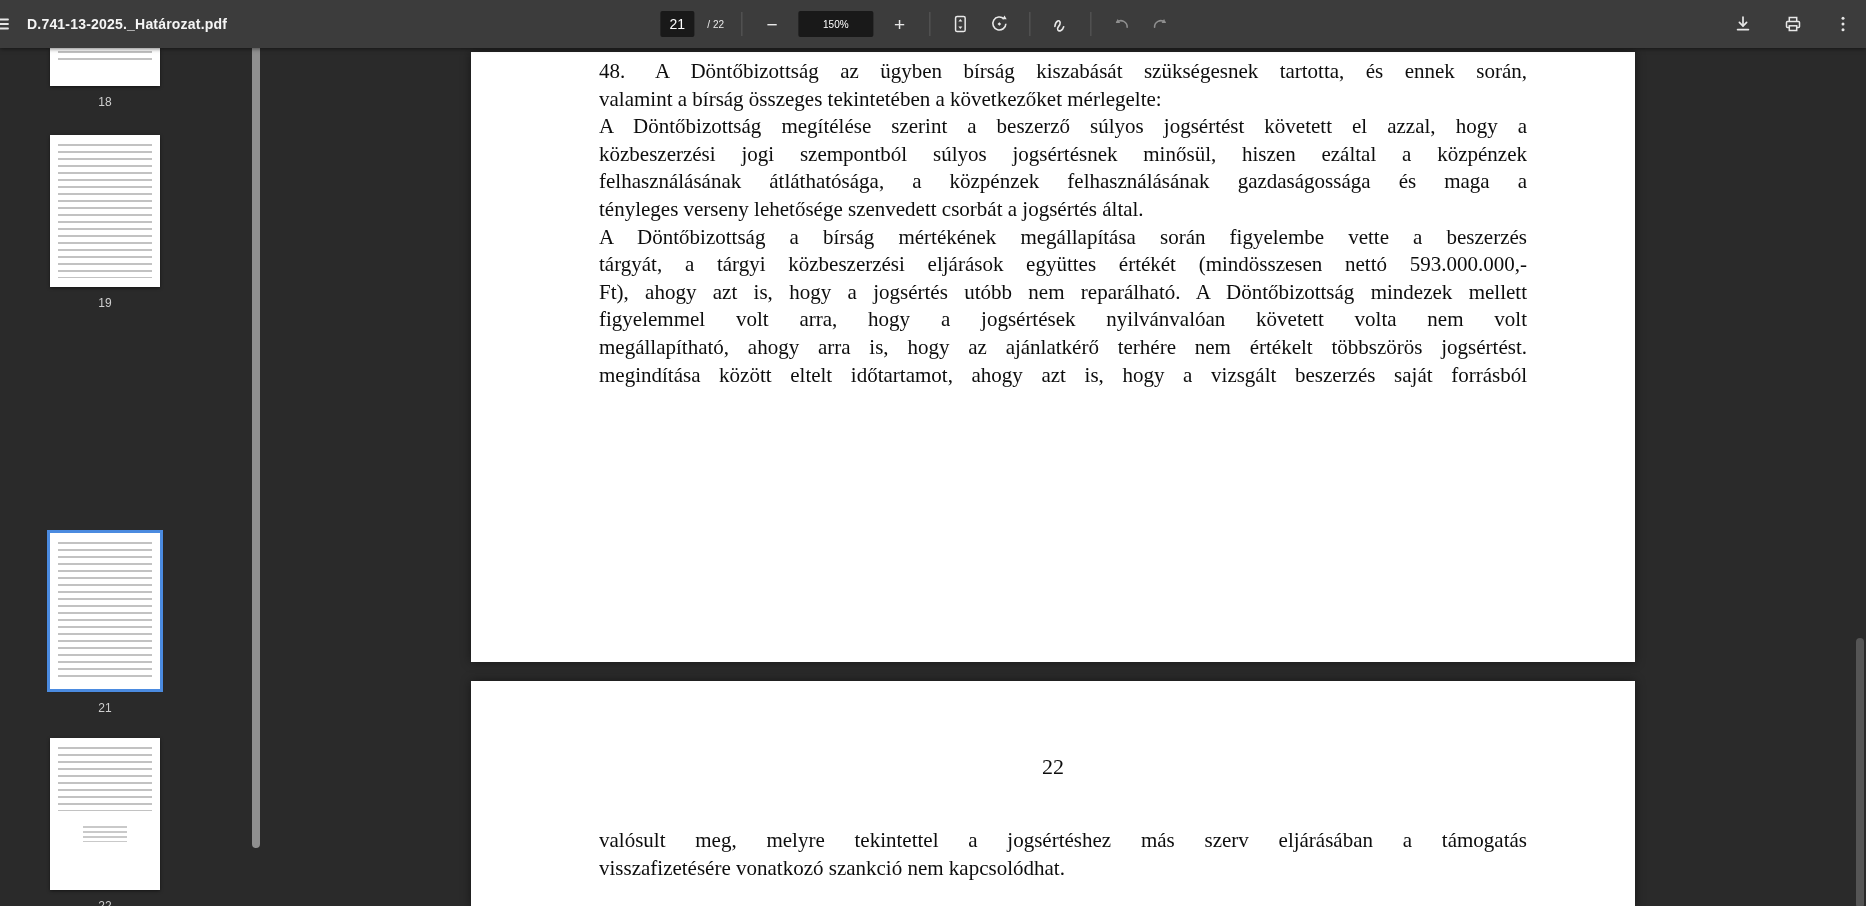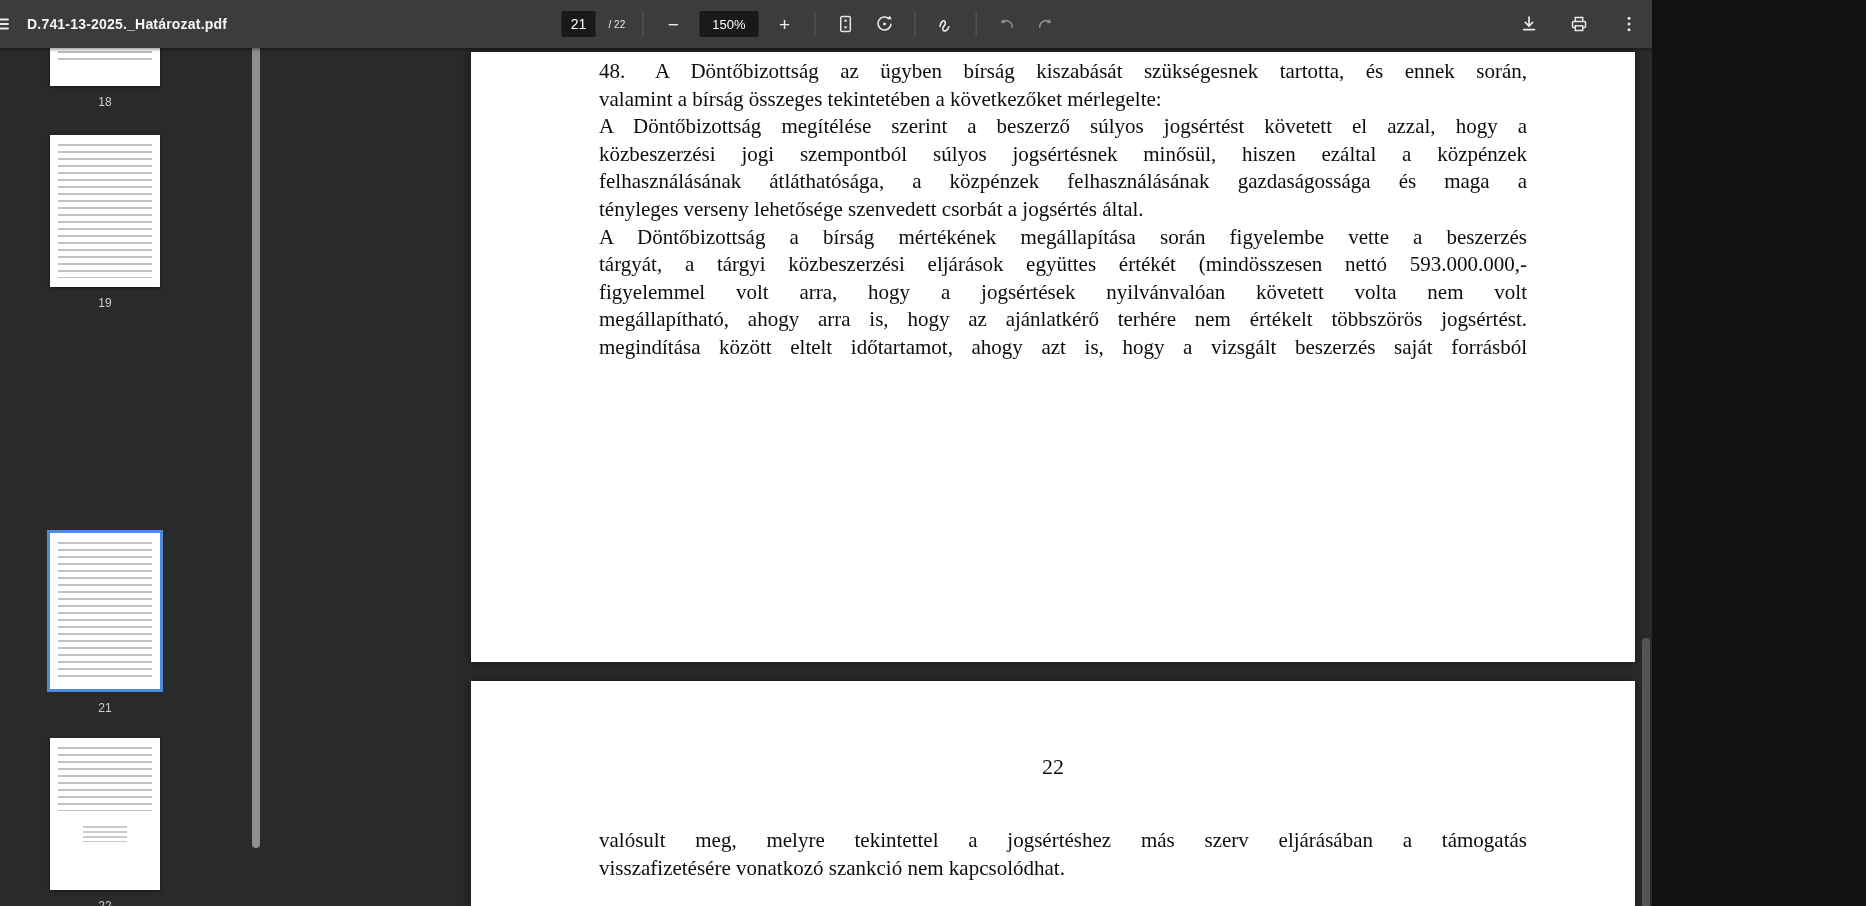--- a/index.html
+++ b/index.html
@@ -2,42 +2,42 @@
 <html style="--toolbar-bg: #3c3c3c; --canvas-bg: #2a2a2a; --box-bg: #191919; --accent: #4b8be0; --page-bg: #ffffff; --tb-text: #f1f1f1; --muted: #8f8f8f; --thumb-label: #cfcfcf;"><head>
 <meta charset="utf-8">
 <style>
   :root{
     --toolbar-bg:#3c3c3c; --canvas-bg:#2a2a2a; --box-bg:#191919;
     --accent:#4b8be0; --page-bg:#ffffff; --tb-text:#f1f1f1;
     --muted:#8f8f8f; --thumb-label:#cfcfcf; --divider:#5c5c5c;
   }
   *{margin:0;padding:0;box-sizing:border-box;}
   html,body{background:#111;}
-  #app{position:relative;width:1652px;height:906px;overflow:hidden;
+  #app{position:relative;width:1866px;height:906px;overflow:hidden;
        background:var(--canvas-bg);font-family:"Liberation Sans",sans-serif;}
 
   
   .toolbar{position:absolute;left:0;top:0;width:100%;height:48px;
            background:var(--toolbar-bg);color:var(--tb-text);
            box-shadow:0 1px 4px rgba(0,0,0,.5);z-index:30;}
   .tb-left{position:absolute;left:0;top:0;height:48px;display:flex;align-items:center;}
   .menu-btn{width:20px;height:48px;display:flex;align-items:center;margin-left:-9px;}
   .menu-btn svg{display:block;}
   .doc-title{margin-left:16px;font-size:14px;letter-spacing:.2px;font-weight:600;color:#f5f5f5;}
   .tb-center{position:absolute;left:calc(50% - 16px);top:0;height:48px;
              transform:translateX(-50%);display:flex;align-items:center;gap:13px;}
   .page-input{width:34px;height:26px;background:var(--box-bg);border:none;outline:none;
               color:#fff;text-align:center;font-size:14px;font-family:"Liberation Sans",sans-serif;border-radius:2px;}
   .page-total{font-size:10px;color:#eaeaea;text-align:right;}
   .vdiv{width:1px;height:24px;background:var(--divider);margin:0 4px;}
   .tb-btn{height:32px;min-width:26px;display:flex;align-items:center;justify-content:center;
           background:transparent;border:none;color:#e8e8e8;cursor:default;}
   .glyph-btn{font-size:19px;line-height:1;}
-  .zoom-box{height:26px;padding:0 13px;background:var(--box-bg);border-radius:2px;
-            display:flex;align-items:center;font-size:13px;color:#fff;}
+  .zoom-box{height:26px;padding:0 25px;background:var(--box-bg);border-radius:2px;
+            display:flex;align-items:center;font-size:10px;color:#fff;}
   .tb-btn svg{display:block;}
   .tb-right{position:absolute;right:10px;top:0;height:48px;display:flex;align-items:center;gap:24px;}
 
   
   .thumb-rail{position:absolute;left:0;top:48px;width:265px;height:858px;}
   .titem{position:absolute;left:47px;width:116px;}
   .titem .box{position:relative;width:110px;margin:0 auto;background:var(--page-bg);
               overflow:hidden;box-shadow:0 1px 3px rgba(0,0,0,.5);}
   .titem .mock{position:absolute;left:8px;right:8px;top:9px;bottom:9px;
                background:repeating-linear-gradient(to bottom,#c2c2c2 0 2px,transparent 2px 7px);}
@@ -234,20 +234,24 @@
         <div class="line just">
 
           <span class="ltext">A Döntőbizottság a bírság mértékének megállapítása során figyelembe vette a beszerzés</span>
         </div>
 
         <div class="line just">
 
           <span class="ltext">tárgyát, a tárgyi közbeszerzési eljárások együttes értékét (mindösszesen nettó 593.000.000,-</span>
         </div>
 
+        <div class="line just">
+
+          <span class="ltext">Ft), ahogy azt is, hogy a jogsértés utóbb nem reparálható. A Döntőbizottság mindezek mellett</span>
+        </div>
 
         <div class="line just">
 
           <span class="ltext">figyelemmel volt arra, hogy a jogsértések nyilvánvalóan követett volta nem volt</span>
         </div>
 
         <div class="line just">
 
           <span class="ltext">megállapítható, ahogy arra is, hogy az ajánlatkérő terhére nem értékelt többszörös jogsértést.</span>
         </div>

